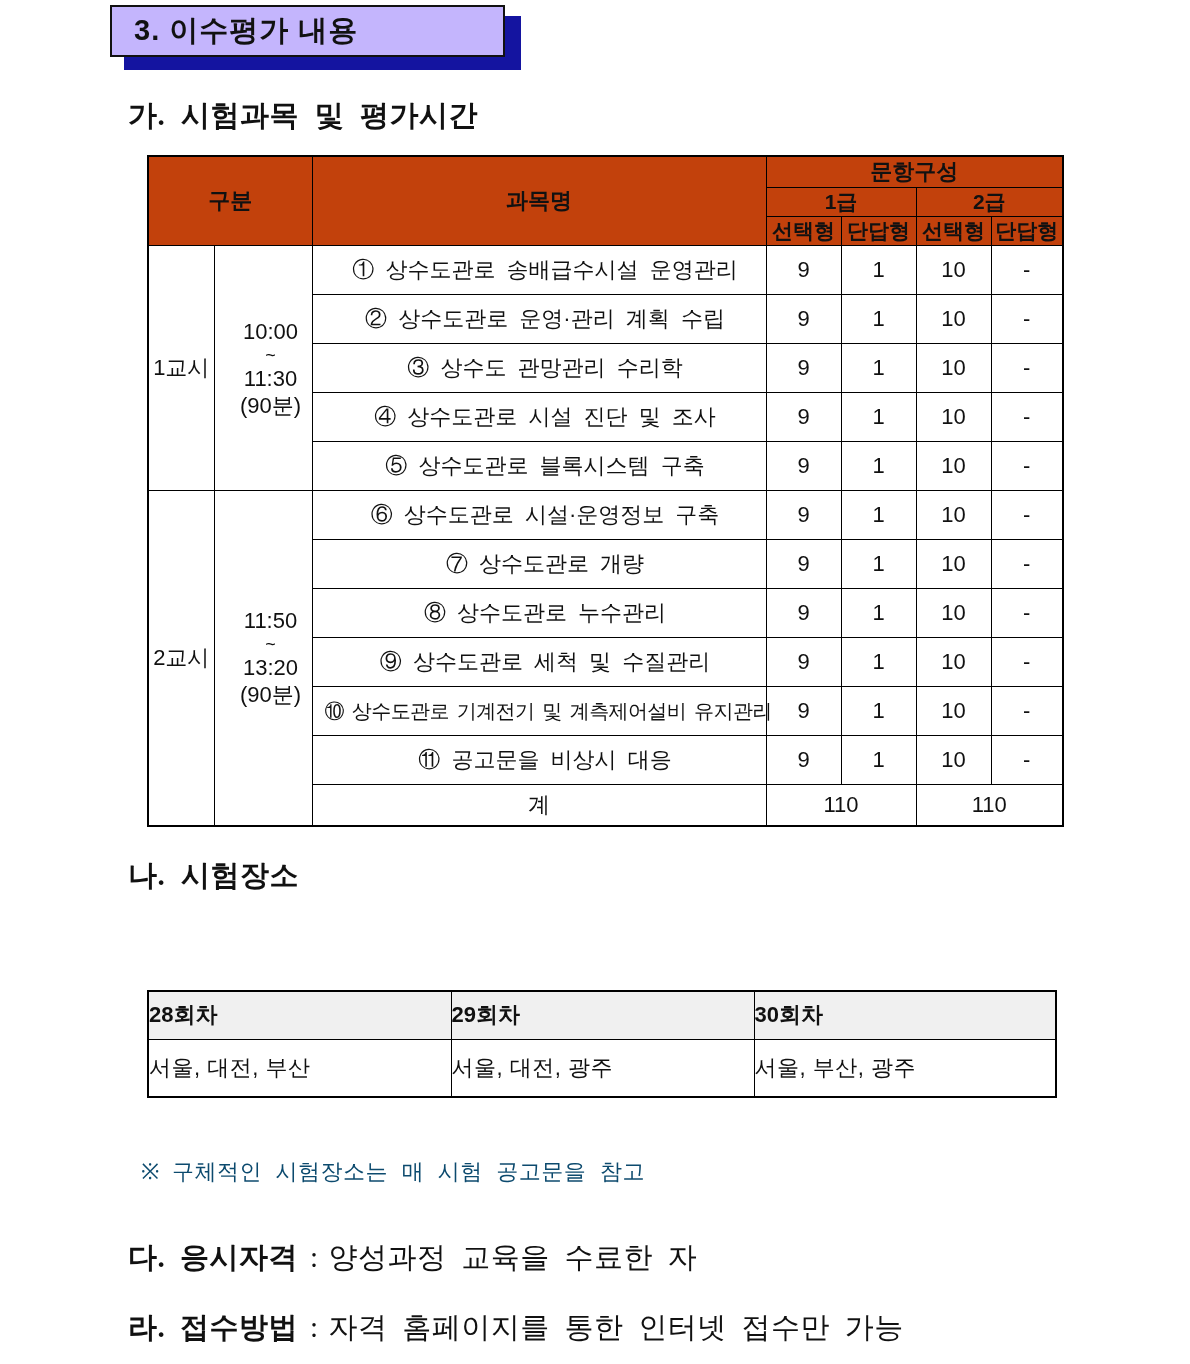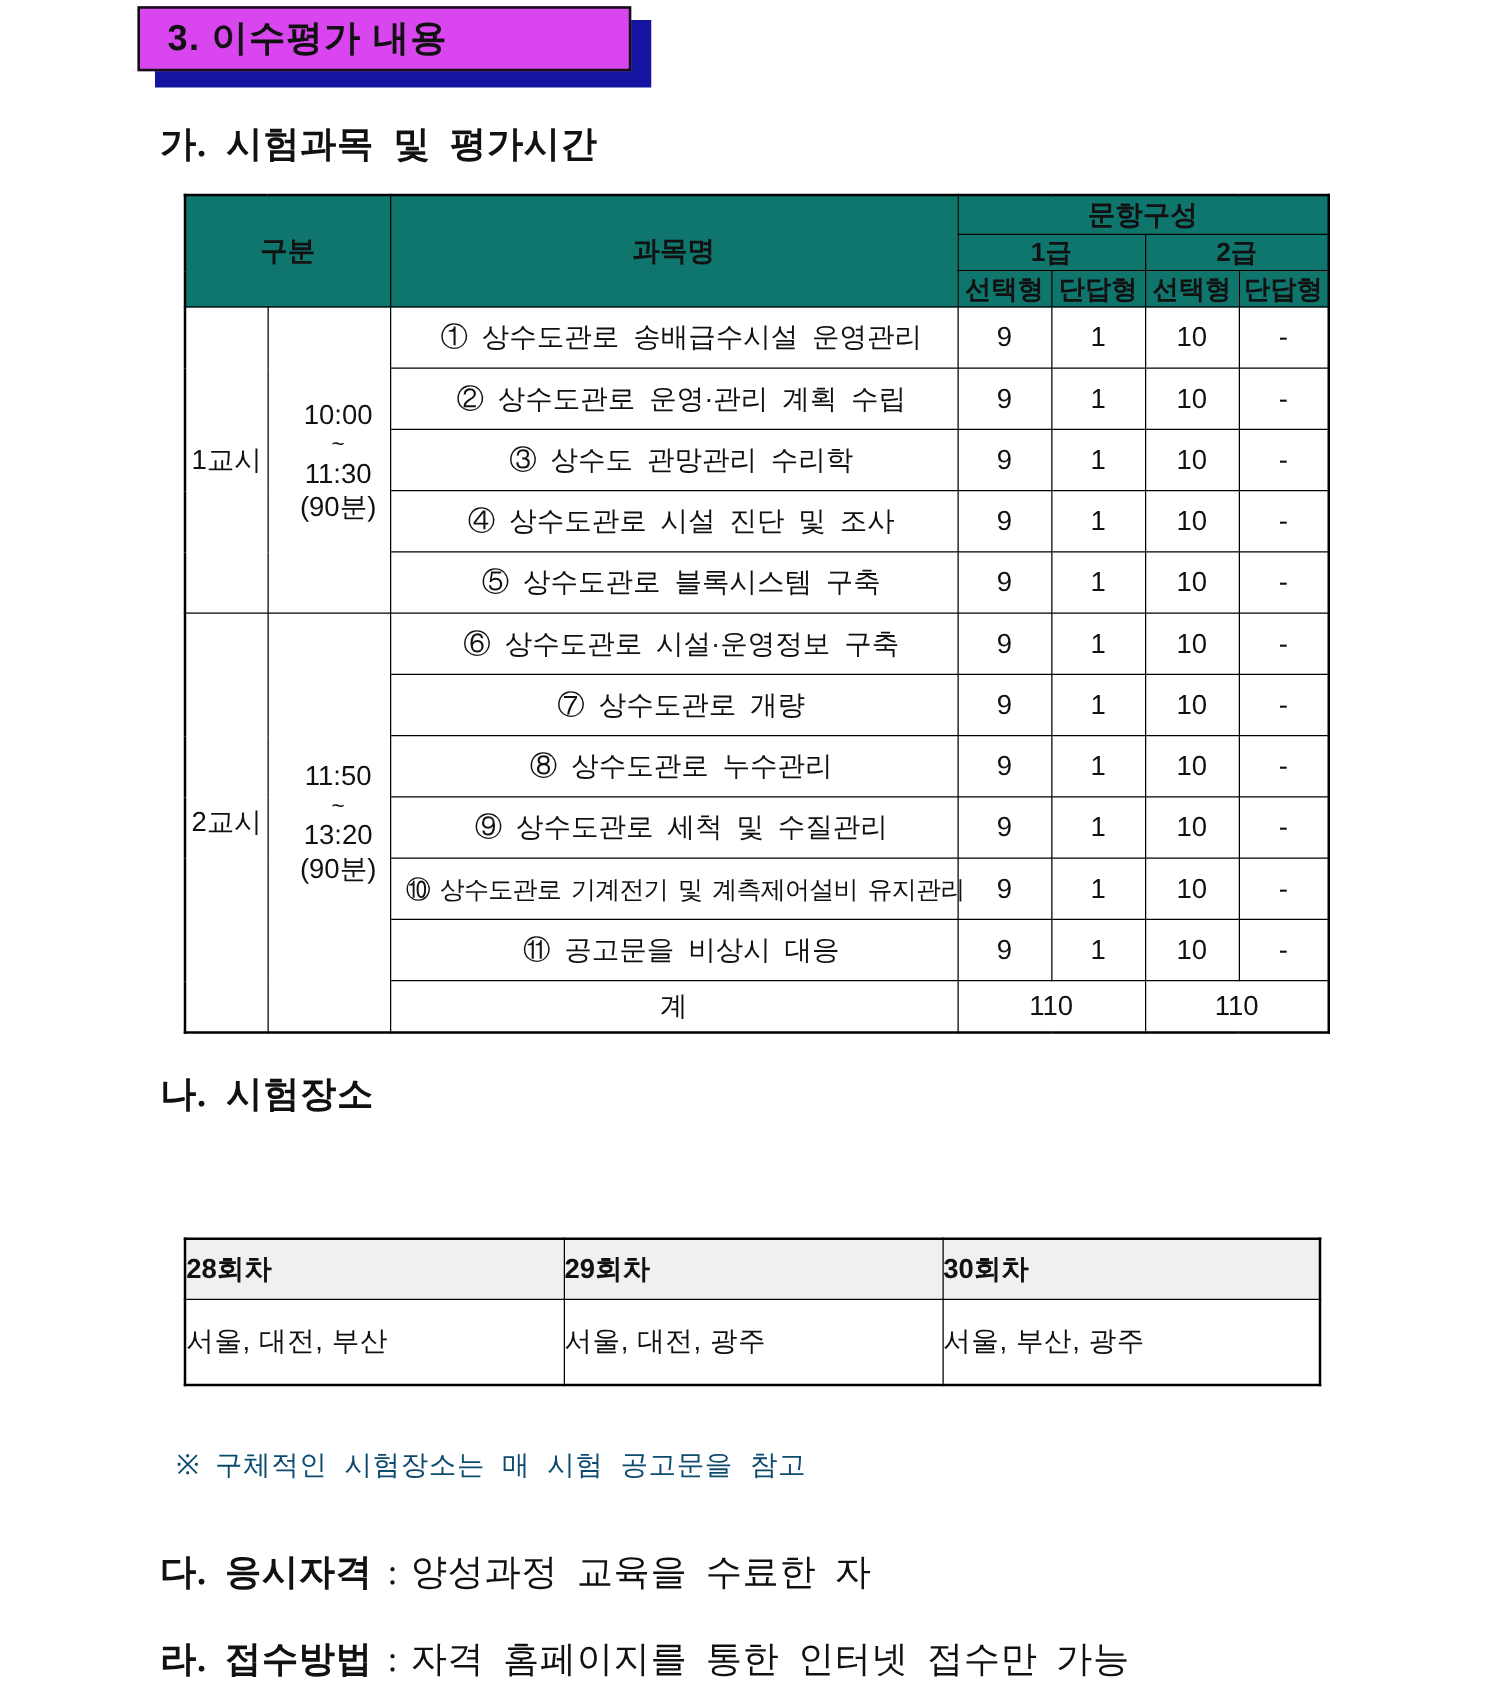--- a/index.html
+++ b/index.html
@@ -15,21 +15,21 @@
 
   
   .title-shadow {
     position:absolute; left:124px; top:16px;
     width:397px; height:54px;
     background:#1414A0;
   }
   .title-box {
     position:absolute; left:110px; top:5px;
     width:395px; height:52px;
-    background:#d946ef;
+    background:#c4b5fd;
     border:2px solid #111;
     display:flex; align-items:center;
     padding-left:22px;
   }
   .title-box .title-text {
     font-size:29px; font-weight:bold; letter-spacing:1px;
     font-family:"Liberation Sans", sans-serif;
   }
 
   
@@ -68,21 +68,21 @@
     position:absolute; left:147px; top:155px;
     width:915px;
     border:2px solid #000;
   }
   .exam-table th, .exam-table td {
     border:1px solid #000;
     text-align:center; vertical-align:middle;
     font-family:"Liberation Sans", sans-serif;
   }
   .exam-table th {
-    background:#0f766e;
+    background:#c2410c;
     font-size:21px; font-weight:bold;
   }
   .exam-table .h-r1 { height:30px; }
   .exam-table .h-r1 th { font-size:22px; }
   .exam-table .h-r2 { height:28px; }
   .exam-table .h-r3 { height:27px; }
   .exam-table tbody tr { height:49px; }
   .exam-table tbody tr.total-row { height:41px; }
   .exam-table td { font-size:22px; }
   .exam-table td.subj {
@@ -101,21 +101,21 @@
     width:908px;
     border:2px solid #000;
   }
   .loc-table th, .loc-table td {
     border:1px solid #000;
     text-align:left; vertical-align:middle;
     font-family:"Liberation Sans", sans-serif;
   }
   .loc-table thead tr { height:48px; }
   .loc-table th { background:#f0f0f0; font-size:22px; font-weight:bold; }
-  .loc-table tbody tr { height:69px; }
+  .loc-table tbody tr { height:58px; }
   .loc-table td { font-size:22px; letter-spacing:0.5px; }
 
   
   .note-line {
     position:absolute; left:141px; top:1155px;
     font-family:"Liberation Sans", sans-serif;
     font-size:22px; color:#0c4a6e;
     word-spacing:7px; letter-spacing:0.5px;
     white-space:nowrap;
   }

